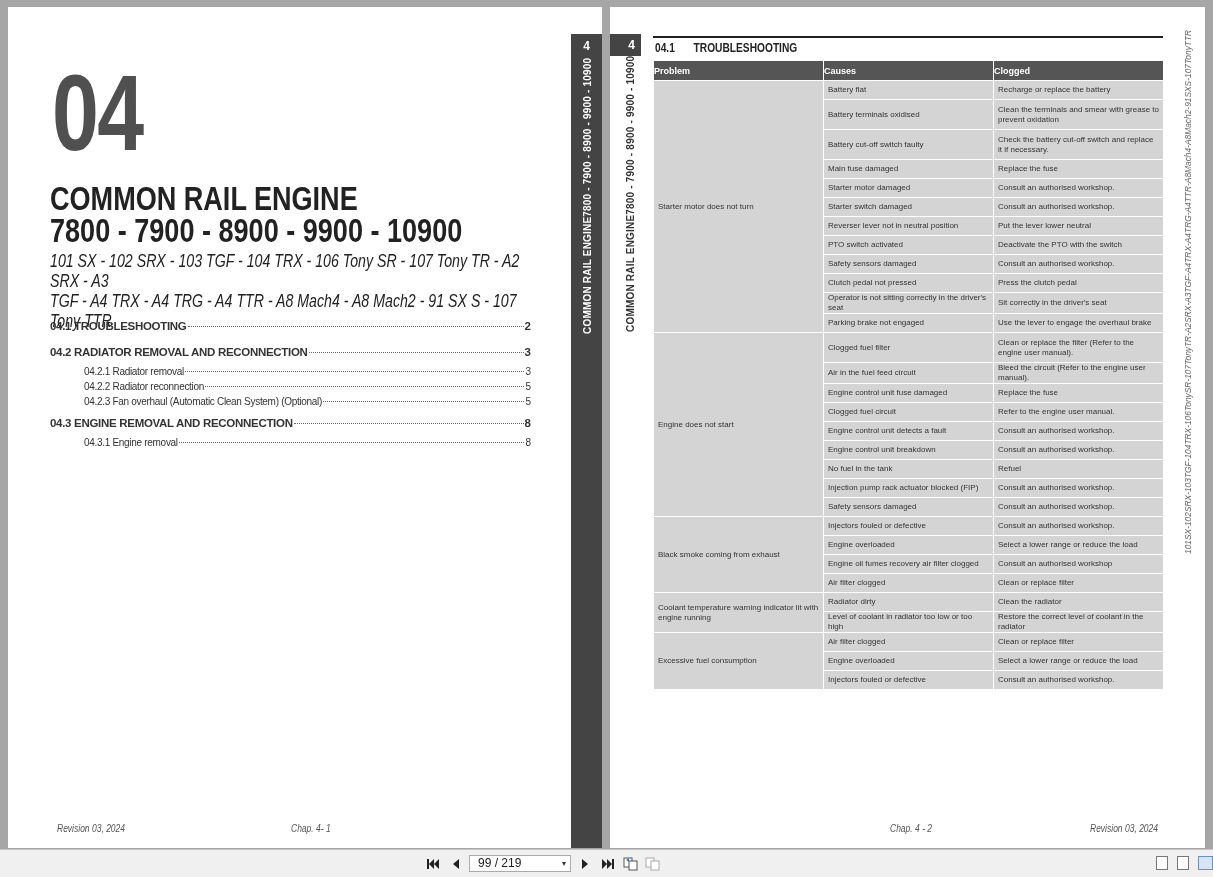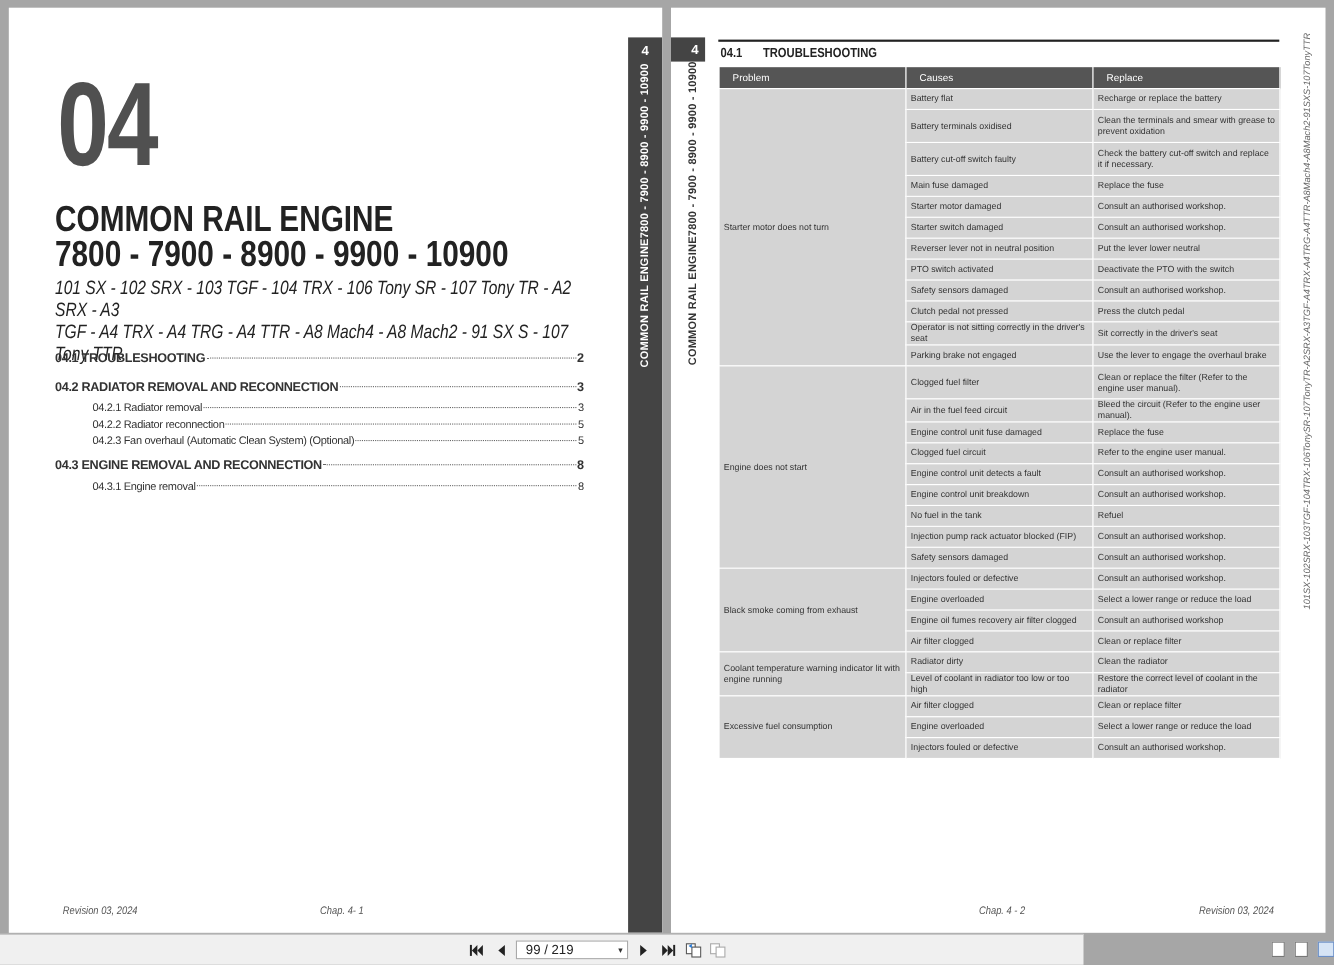--- a/index.html
+++ b/index.html
@@ -84,42 +84,42 @@
     position:absolute; left:45px; top:34px; font-weight:bold; font-size:12px; color:#222;
     transform:scaleX(0.85); transform-origin:left top; white-space:nowrap;
   }
   .section-heading .num { margin-right:22px; }
   table.ts {
     position:absolute; left:43px; top:53px; width:510px;
     border-collapse:collapse; table-layout:fixed;
     font-family:"Liberation Sans", sans-serif; font-size:8px; color:#333;
   }
   table.ts th {
-    background:#555555; color:#fff; text-align:left; font-weight:normal;
-    height:19px; padding:0 12px; font-size:9px; border:1px solid #fff;
+    background:#555555; color:#fff; text-align:left; font-weight:bold;
+    height:19px; padding:0 0; font-size:9px; border:1px solid #fff;
   }
   table.ts td {
     background:#d4d4d4; border:1px solid #fff; padding:0 4px;
     height:18px; line-height:10px; vertical-align:middle;
   }
   table.ts td.tall { height:29px; }
   table.ts td.problem { vertical-align:middle;margin-top:32px; }
   .side-models {
     position:absolute; right:6px; top:52px; width:16px; height:495px;
   }
   .side-models span {
     position:absolute; left:0; top:0;
     writing-mode:vertical-rl; transform:rotate(180deg);
     font-style:italic; font-size:8.4px; color:#666; white-space:nowrap;
     height:495px; text-align:left;
   }
 
   
   .toolbar {
-    position:absolute; left:0; top:849px; width:985px; height:28px;
+    position:absolute; left:0; top:849px; width:1213px; height:28px;
     background:#f0f0f0; border-top:1px solid #c8c8c8;
   }
   .tb-btn {
     position:absolute; top:5px; height:18px; width:18px;
     display:flex; align-items:center; justify-content:center;
     font-size:12px; color:#222; cursor:pointer;
   }
   .page-field {
     position:absolute; left:469px; top:5px; width:102px; height:17px;
     background:#fff; border:1px solid #aaa; box-sizing:border-box;
@@ -209,21 +209,21 @@
   <table class="ts">
     <colgroup>
         <col style="width:170px">
         <col style="width:170px">
         <col style="width:170px">
       </colgroup>
     <thead>
       <tr>
         <th>Problem</th>
         <th>Causes</th>
-        <th>Replace</th>
+        <th>Clogged</th>
       </tr>
     </thead>
     <tbody id="ts-body">
         <tr>
           <td class="problem" rowspan="12">Starter motor does not turn</td>
           <td>Battery flat</td>
           <td>Recharge or replace the battery</td>
         </tr>
         <tr>
           <td class="tall">Battery terminals oxidised</td>

